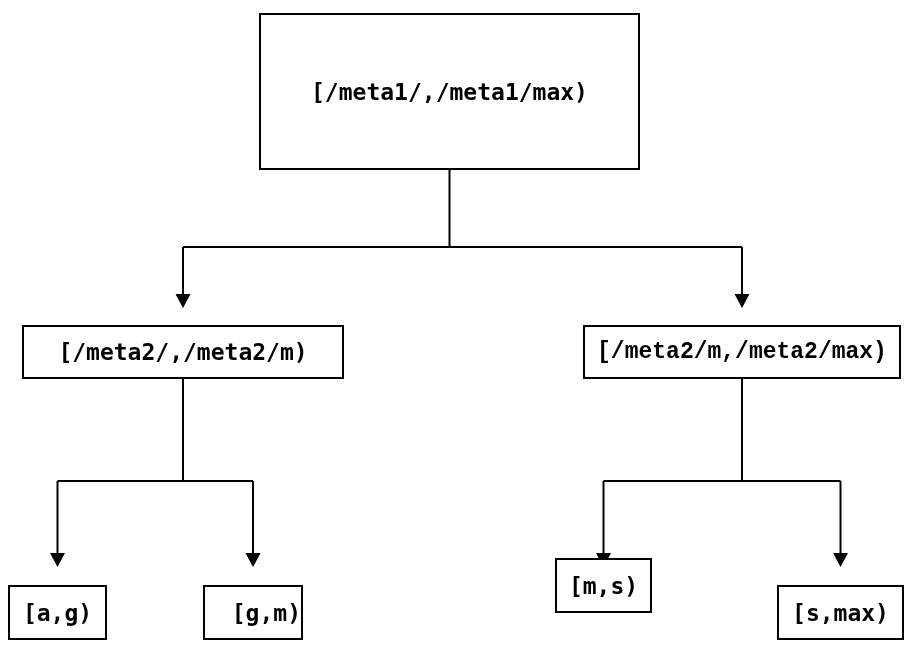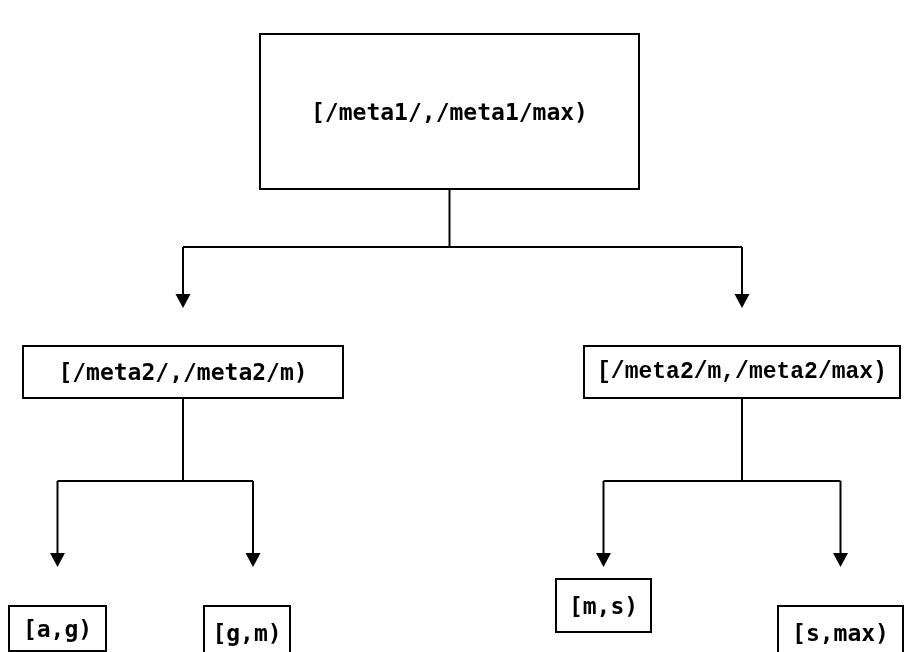--- a/index.html
+++ b/index.html
@@ -28,27 +28,26 @@
     border: 2px solid #000000;
     background: #ffffff;
     color: #000000;
     display: flex;
     align-items: center;
     justify-content: center;
     font-size: 23px;
     font-weight: bold;
     letter-spacing: 0;
     white-space: nowrap;
-    margin-top: 20px;
   }
   .node-root      { left: 259px; top: 13px;  width: 381px; height: 157px; }
   .node-left      { left: 22px;  top: 325px; width: 322px; height: 54px; }
   .node-right     { left: 583px; top: 325px; width: 318px; height: 54px; font-family: Liberation Mono, monospace; }
-  .node-leaf-ag   { left: 8px;   top: 585px; width: 99px;  height: 47px; }
-  .node-leaf-gm   { left: 203px; top: 585px; width: 88px; height: 55px; }
+  .node-leaf-ag   { left: 8px;   top: 585px; width: 99px;  height: 55px; }
+  .node-leaf-gm   { left: 203px; top: 585px; width: 100px; height: 55px; justify-content: flex-end; }
   .node-leaf-ms   { left: 555px; top: 558px; width: 97px;  height: 55px; }
   .node-leaf-smax { left: 777px; top: 585px; width: 127px; height: 55px; justify-content: center; }
 </style>
 </head>
 <body>
 
 <div class="canvas">
 
   <svg class="edges" viewBox="0 0 912 652" aria-hidden="true">
     <g stroke="#000000" stroke-width="2" fill="none">

